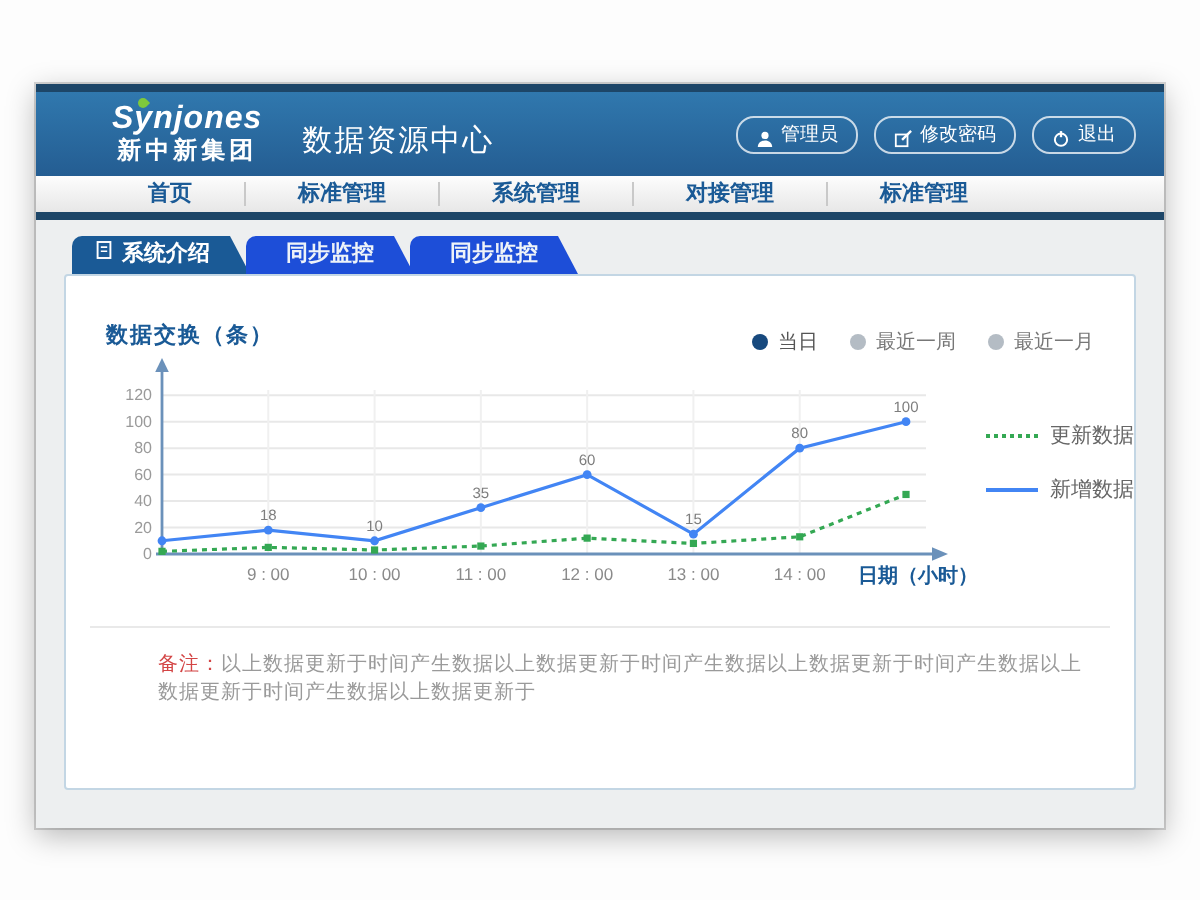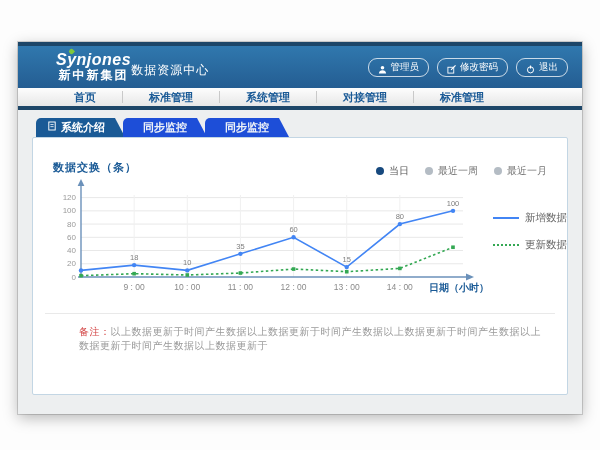--- a/index.html
+++ b/index.html
@@ -6,21 +6,21 @@
   html,body { width:600px; height:450px; background:#fdfdfd; overflow:hidden;
               font-family:"Liberation Sans","DejaVu Sans",sans-serif; }
   .window { position:absolute; left:18px; top:42px; width:564px; height:372px;
             background:#edeff0; box-shadow:0 4px 14px rgba(0,0,0,.28), 0 0 0 1px #d7d7d7; }
   .top-strip { height:4px; background:#1d4668; }
   .hdr { height:42px; background:linear-gradient(#3078ae,#245d92); display:flex; align-items:center; color:#fff; }
   .logo { margin-left:38px; text-align:center; line-height:1.05; cursor:pointer; }
   .logo-en { font-size:16px; font-weight:bold; font-style:italic; letter-spacing:.5px; position:relative; display:inline-block; }
   .logo-leaf { position:absolute; left:13px; top:-3px; width:5px; height:5px; background:#7ec83c; border-radius:60% 0 60% 60%; transform:rotate(45deg); }
   .logo-cn { font-size:12px; font-weight:bold; letter-spacing:2px; }
-  .app-title { font-size:12px; margin-top:6px; letter-spacing:1px; }
+  .app-title { font-size:15px; margin-left:20px; margin-top:6px; letter-spacing:1px; }
   .hdr-actions { margin-left:auto; margin-right:14px; display:flex; gap:8px; }
   .pill { display:flex; align-items:flex-end; gap:4px; border:1px solid rgba(255,255,255,.75); border-radius:9px;
           padding:2px 9px; font-size:9.5px; color:#fff; cursor:pointer; white-space:nowrap; }
   .pill svg { display:block; }
   .nav { height:22px; background:linear-gradient(#fdfdfd,#e7e7e7); border-bottom:4px solid #1d4668;
          display:flex; align-items:center; padding-left:30px; }
   .nav-item { font-size:11px; font-weight:bold; color:#1a5a96; padding:0 26px; cursor:pointer; line-height:22px; }
   .nav-sep { width:1px; height:12px; background:#c9c9c9; }
   .content { padding:8px 14px 0 14px; }
   .tabs { display:flex; margin-left:4px; }
@@ -190,27 +190,27 @@
             <rect x="142.48571428571427" y="96.21538461538462" width="3.6" height="3.6" fill="#34a853"></rect>
             <rect x="195.6285714285714" y="94.23076923076924" width="3.6" height="3.6" fill="#34a853"></rect>
             <rect x="248.77142857142857" y="90.26153846153846" width="3.6" height="3.6" fill="#34a853"></rect>
             <rect x="301.9142857142857" y="92.90769230769232" width="3.6" height="3.6" fill="#34a853"></rect>
             <rect x="355.0571428571428" y="89.60000000000001" width="3.6" height="3.6" fill="#34a853"></rect>
             <rect x="408.2" y="68.43076923076923" width="3.6" height="3.6" fill="#34a853"></rect>
             <text x="446" y="114" text-anchor="end" fill="#1a5a96" font-size="10" font-weight="bold">日期（小时）</text>
           </svg>
         <div class="legend">
           <div class="legend-item">
+            <span class="sm dotted" style="border-top-color: rgb(52, 168, 83);"></span>
+            <span>更新数据</span>
+          </div>
+          <div class="legend-item">
             <span class="sm" style="border-top-color: rgb(66, 133, 244);"></span>
             <span>新增数据</span>
           </div>
-          <div class="legend-item">
-            <span class="sm dotted" style="border-top-color: rgb(52, 168, 83);"></span>
-            <span>更新数据</span>
-          </div>
         </div>
       </div>
 
       <div class="footnote">
         <span class="red">备注：</span><span>以上数据更新于时间产生数据以上数据更新于时间产生数据以上数据更新于时间产生数据以上数据更新于时间产生数据以上数据更新于</span>
       </div>
     </div>
   </div>
 </div>
 

